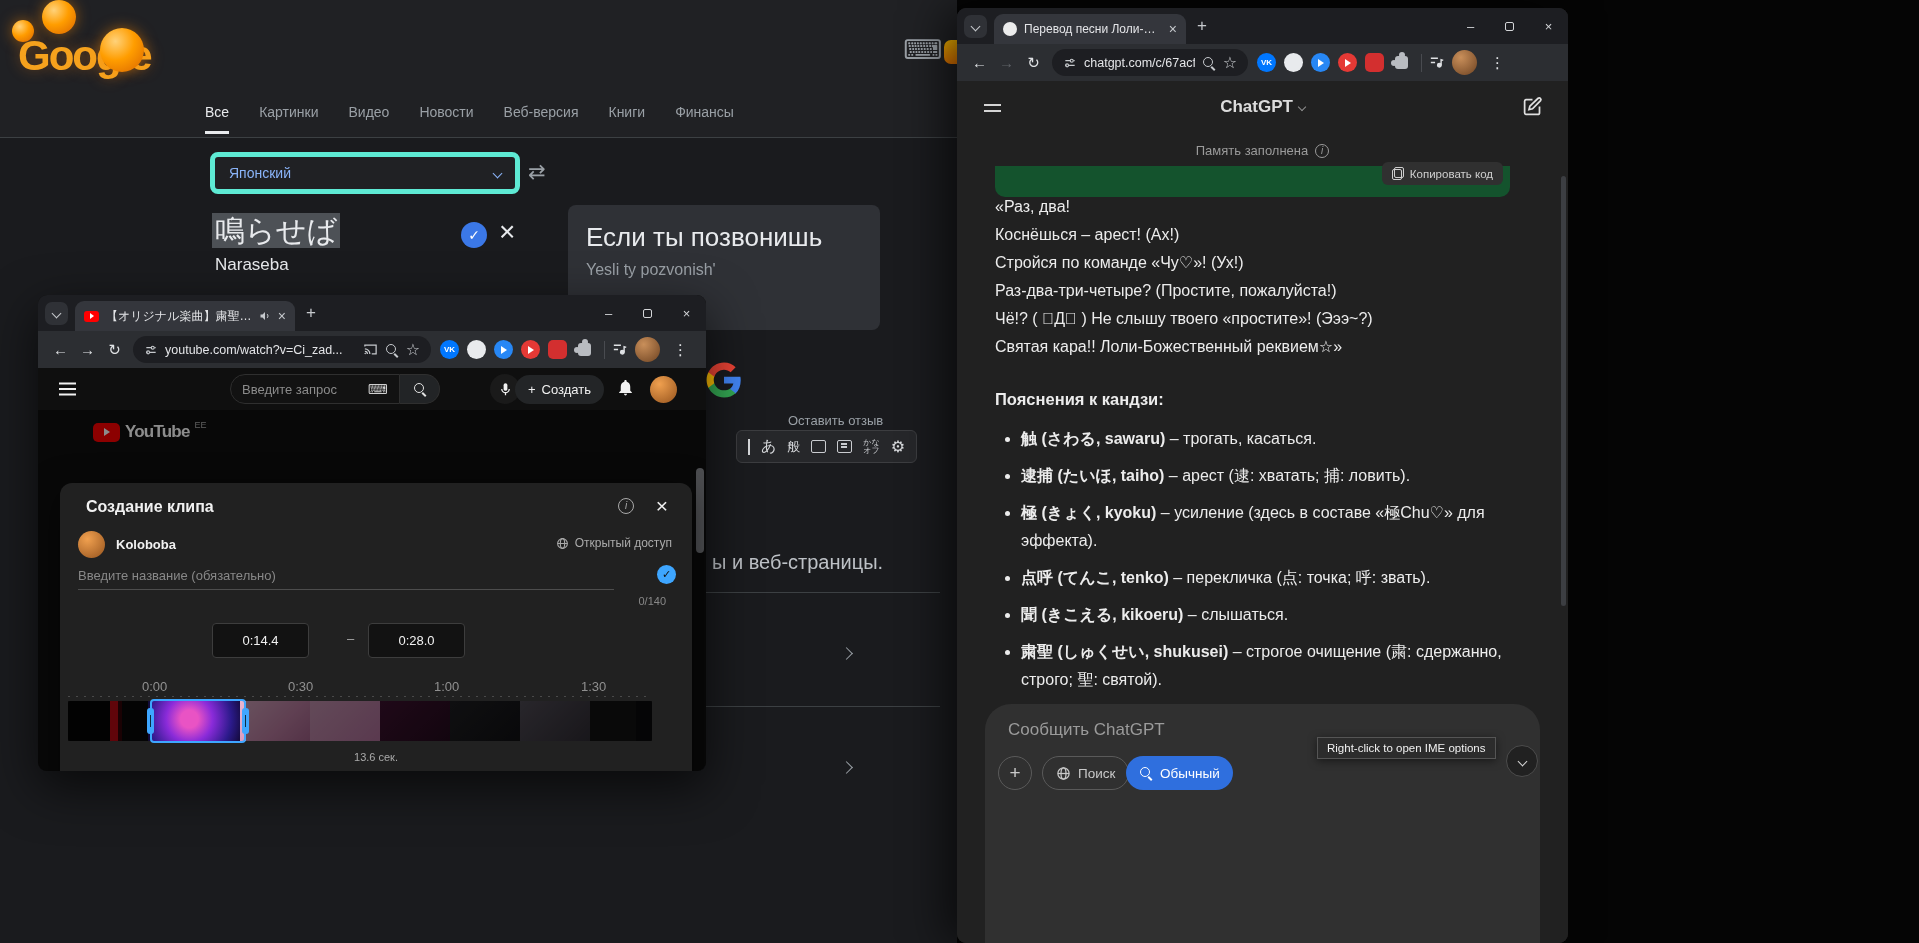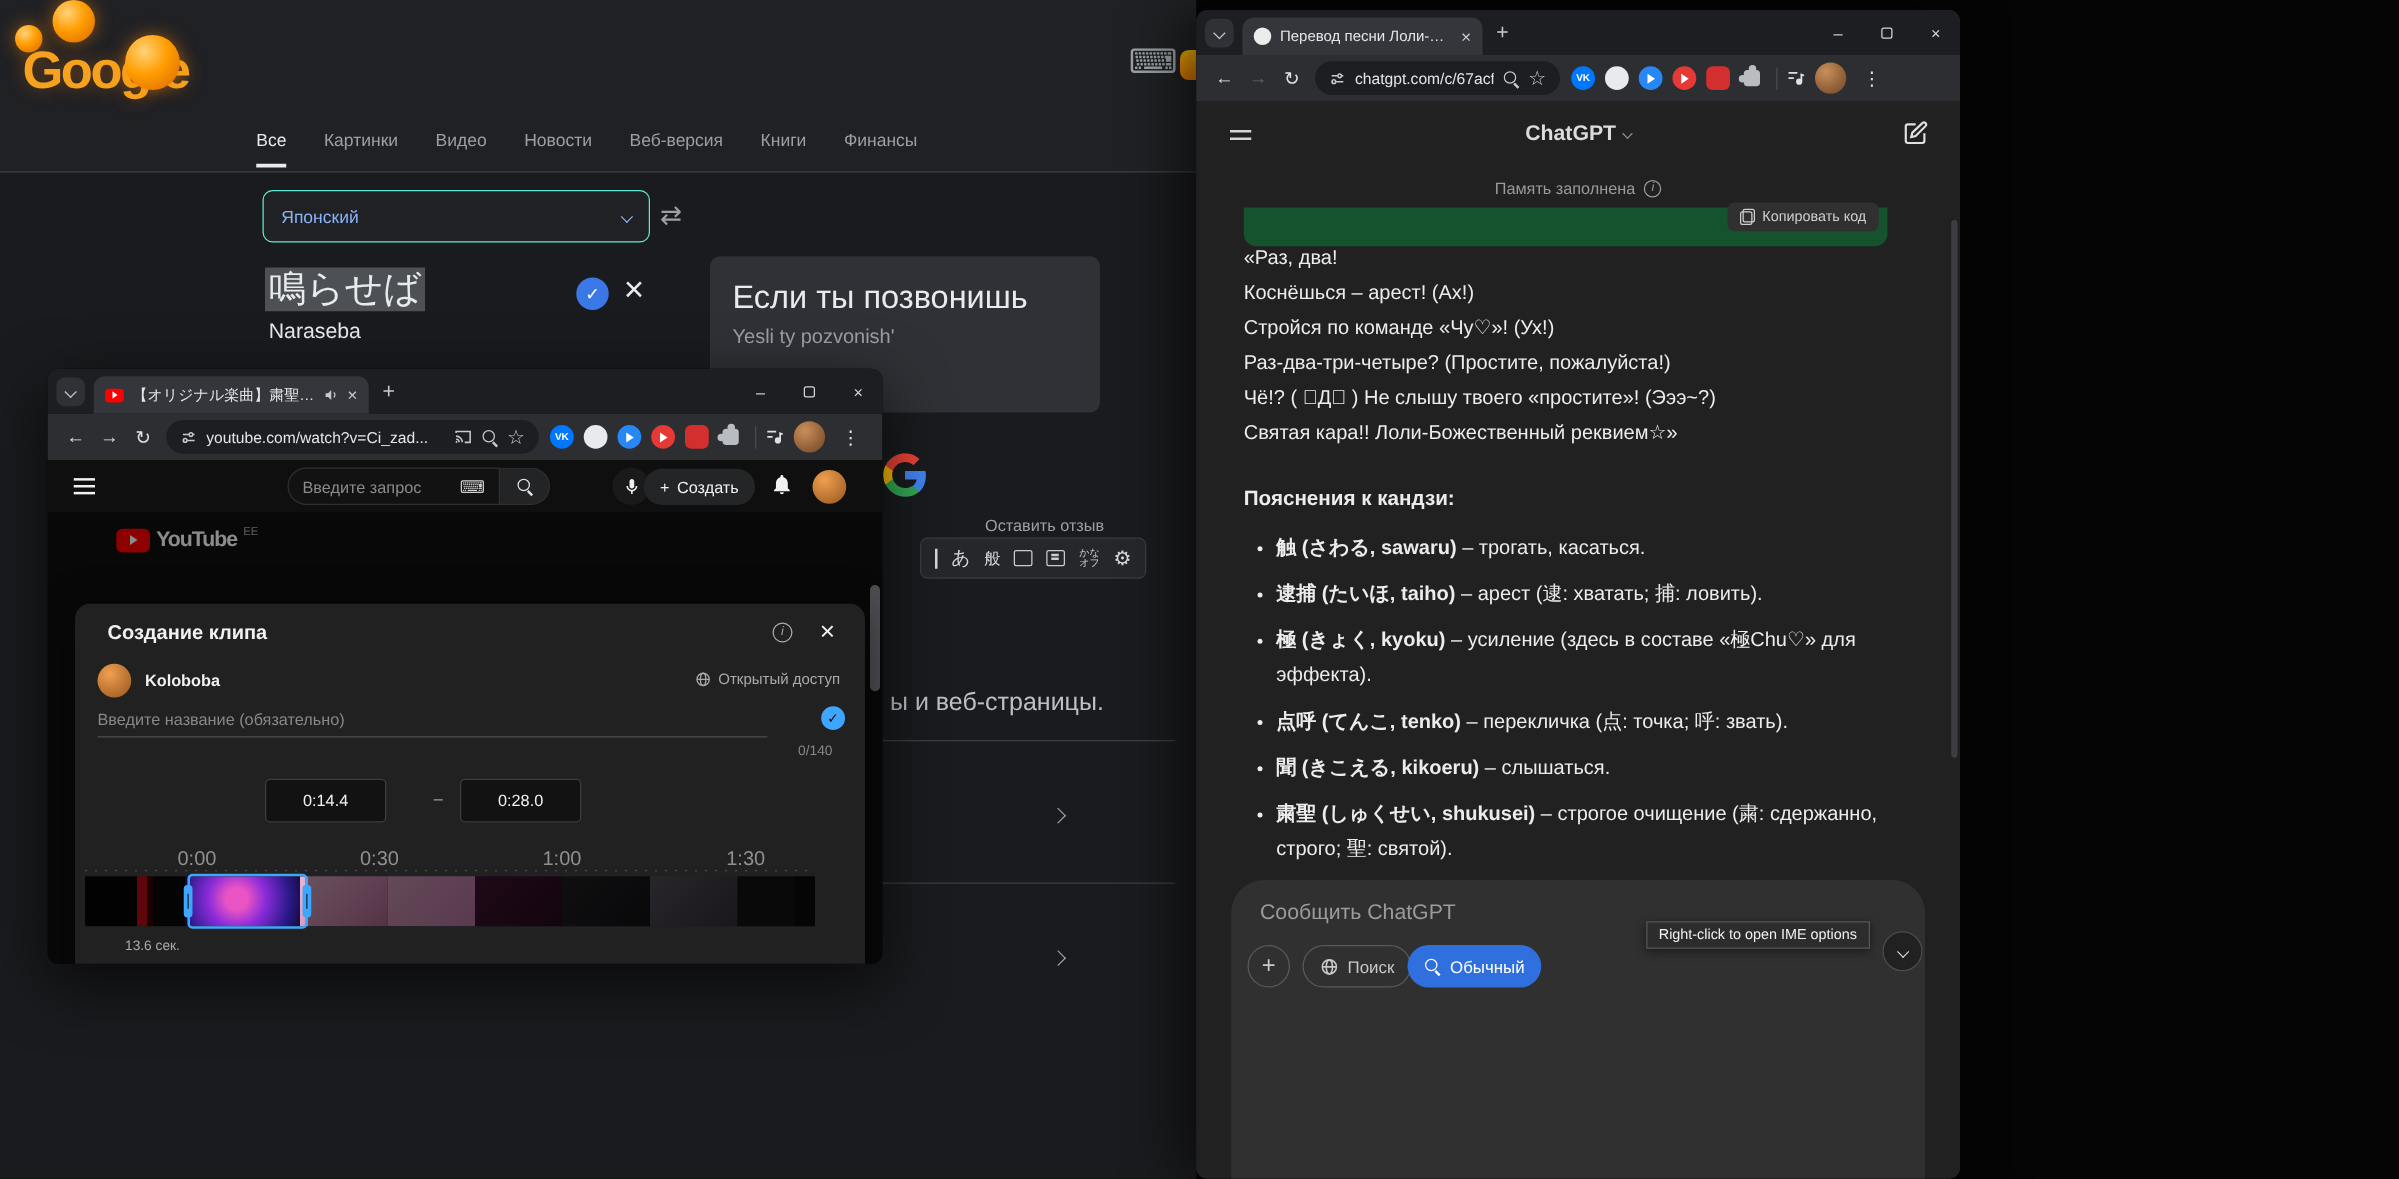--- a/index.html
+++ b/index.html
@@ -49,21 +49,21 @@
 .o3 { left:88px; top:24px; width:44px; height:44px; }
 .g-searchbar { position:absolute; left:192px; top:27px; width:698px; height:50px; background:#2e3033; border-radius:25px; box-shadow:0 1px 6px rgba(0,0,0,.4); display:flex; align-items:center; padding:0 24px; }
 .g-query { color:#e8eaed; font-size:18px; flex:1; }
 .g-clear { color:#dadce0; font-size:27px; line-height:1; }
 .g-kbd { position:absolute; left:903px; top:34px; font-size:27px; color:#9aa0a6; }
 .g-mic-sliver { position:absolute; left:944px; top:40px; width:13px; height:24px; background:linear-gradient(#f4b400,#e37400); border-radius:7px 0 0 7px; }
 .g-tabs { position:absolute; left:205px; top:104px; display:flex; gap:30px; font-size:14px; color:#9aa0a6; }
 .g-tab { padding-bottom:11px; }
 .g-tab.active { color:#e8eaed; border-bottom:3px solid #e8eaed; }
 .g-divider { position:absolute; left:0; top:137px; width:957px; height:1px; background:#3c4043; }
-.t-lang { position:absolute; top:152px; height:42px; border:1px solid #5eead4; border-radius:8px; background:#202124; display:flex; align-items:center; justify-content:space-between; padding:0 14px; color:#8ab4f8; font-size:14px; }
+.t-lang { position:absolute; top:152px; height:42px; border:5px solid #5eead4; border-radius:8px; background:#202124; display:flex; align-items:center; justify-content:space-between; padding:0 14px; color:#8ab4f8; font-size:14px; }
 .t-lang.src { left:210px; width:310px; }
 .t-lang.dst { left:568px; width:312px; }
 .t-swap { position:absolute; left:528px; top:160px; color:#9aa0a6; font-size:21px; }
 .t-src-text { position:absolute; left:212px; top:211px; font-size:30px; color:#e8eaed; }
 .t-src-text .hl { background:#4d5156; padding:1px 3px; }
 .t-romaji { position:absolute; left:215px; top:255px; font-size:17px; color:#e8eaed; }
 .t-check { position:absolute; left:461px; top:222px; width:26px; height:26px; border-radius:50%; background:#3b78e7; color:#fff; font-size:14px; display:flex; align-items:center; justify-content:center; }
 .t-dismiss { position:absolute; left:499px; top:216px; color:#e8eaed; font-size:28px; }
 .t-result { position:absolute; left:568px; top:205px; width:312px; height:125px; background:#2f3136; border-radius:8px; }
 .t-result-main { position:absolute; left:18px; top:17px; font-size:26px; color:#e8eaed; }
@@ -143,42 +143,42 @@
 .clip-avatar { position:absolute; left:18px; top:48px; width:27px; height:27px; border-radius:50%; background:radial-gradient(circle at 35% 30%, #f0a04f, #96541e); }
 .clip-channel { position:absolute; left:56px; top:54px; font-size:13px; font-weight:bold; color:#f1f1f1; }
 .clip-visibility { position:absolute; right:20px; top:53px; font-size:12px; color:#aaa; display:flex; align-items:center; gap:6px; }
 .clip-name-ph { position:absolute; left:18px; top:85px; font-size:13px; color:#888; }
 .clip-underline { position:absolute; left:18px; top:106px; width:536px; height:1px; background:#4d4d4d; }
 .clip-check { position:absolute; right:16px; top:82px; width:19px; height:19px; border-radius:50%; background:#3ea6ff; color:#0f0f0f; font-size:11px; display:flex; align-items:center; justify-content:center; }
 .clip-counter { position:absolute; right:26px; top:112px; font-size:11px; color:#888; }
 .time-box { position:absolute; top:140px; width:97px; height:35px; border:1px solid #3d3d3d; background:#121212; border-radius:4px; color:#f1f1f1; font-size:13px; display:flex; align-items:center; justify-content:center; }
 .time-start { left:152px; } .time-end { left:308px; }
 .time-dash { position:absolute; left:287px; top:148px; color:#aaa; font-size:13px; }
-.ruler-label { position:absolute; top:196px; font-size:16px; color:#909090;padding-left:45px; }
+.ruler-label { position:absolute; top:196px; font-size:13px; color:#909090;padding-left:45px; }
 .rl0 { left:37px; } .rl1 { left:183px; } .rl2 { left:329px; } .rl3 { left:476px; }
 .ruler-line { position:absolute; left:8px; top:213px; width:584px; height:1px; background-image:repeating-linear-gradient(90deg,#4a4a4a 0 2px,transparent 2px 8px); }
 .strip { position:absolute; left:8px; top:218px; width:584px; height:40px; display:flex; overflow:hidden; border-radius:2px; }
 .seg { height:100%; flex:none; }
 .seg1 { width:80px; background:linear-gradient(90deg,#050505 0 52%,#d40c18 52% 62%,#3a0509 62% 68%,#0a0a0a 68% 100%); }
 .seg2 { width:92px; background:radial-gradient(circle at 45% 45%, #e953c4 0 16%, #8a2bd9 42%, #2b1a8a 76%, #140a3a 100%); }
 .seg3 { width:70px; background:linear-gradient(135deg,#e9b7d2 0%,#d38db5 60%,#b86f9c 100%); }
 .seg4 { width:70px; background:linear-gradient(135deg,#dba4c4 0%,#c77fae 100%); }
 .seg5 { width:70px; background:linear-gradient(135deg,#461436 0%,#2a0d22 100%); }
 .seg6 { width:70px; background:linear-gradient(135deg,#232327 0%,#141417 100%); }
 .seg7 { width:70px; background:linear-gradient(135deg,#5a5560 0%,#37333c 100%); }
 .seg8 { width:46px; background:#141416; }
 .seg9 { width:16px; background:#0c0c0e; }
 .dim { position:absolute; top:218px; height:40px; background:rgba(0,0,0,.55); }
 .dim.l { left:8px; width:82px; }
 .dim.r { left:186px; width:406px; }
 .sel { position:absolute; left:90px; top:216px; width:96px; height:44px; border:2px solid #3ea6ff; border-radius:4px; }
 .sel-handle { position:absolute; top:50%; transform:translateY(-50%); width:7px; height:26px; background:#3ea6ff; border-radius:3px; }
 .sel-handle.l { left:-5px; } .sel-handle.r { right:-5px; }
 .sel-handle::after { content:''; position:absolute; left:3px; top:7px; width:1px; height:12px; background:#0c2a40; }
-.clip-duration { position:absolute; left:0; right:0; top:268px; font-size:11px; color:#aaa;padding-left:40px; }
+.clip-duration { position:absolute; left:0; right:0; top:268px; text-align:center; font-size:11px; color:#aaa; }
 
 
 .gpt { left:957px; top:8px; width:611px; height:935px; background:#212121; box-shadow:-12px 0 44px rgba(0,0,0,.6); }
 .gpt .btab { width:192px; }
 .gpt .newtab { left:240px; }
 .gpt .urlbar { width:196px; }
 .gpt-page { position:absolute; left:0; top:73px; right:0; bottom:0; background:#212121; overflow:hidden; }
 .gpt-sidebar { position:absolute; left:27px; top:23px; color:#d4d4d4; }
 .gpt-title { position:absolute; left:0; right:0; top:16px; text-align:center; font-size:17px; font-weight:bold; color:#dcdcdc; }
 .gpt-title .chev { width:6px; height:6px; color:#8f8f8f; margin-left:6px; margin-bottom:2px; }

